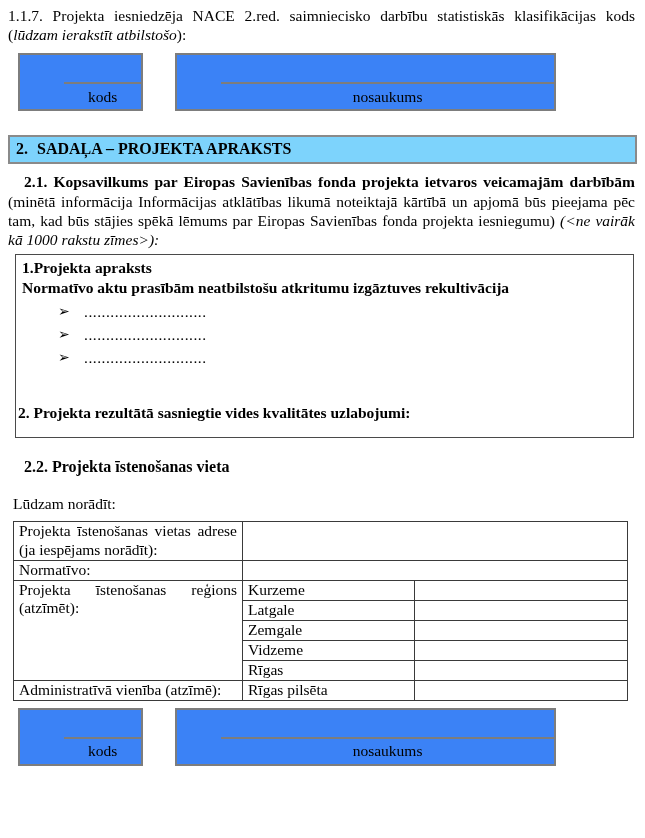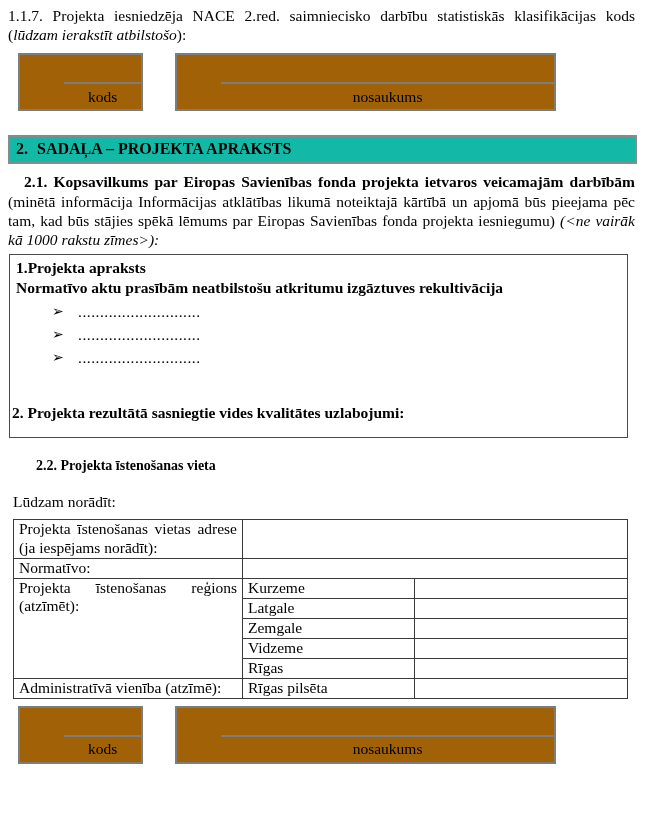--- a/index.html
+++ b/index.html
@@ -10,55 +10,55 @@
   }
   .page { box-sizing:border-box; width:564px; height:838px; padding:6px 8px 0 8px; }
 
   p { margin:0; }
   .justified { text-align:justify; line-height:1.24; width:627px; }
   .ital { font-style:italic; }
   .bold { font-weight:bold;font-family:Liberation Serif, serif; }
 
   
   .nace-row { display:flex; margin-left:10px; margin-top:9px; }
-  .nace-box { border:2px solid #7d7d7d; background:#a16207; box-sizing:content-box;padding-left:44px; }
+  .nace-box { border:2px solid #7d7d7d; background:#3b82f6; box-sizing:content-box;padding-left:44px; }
   .nace-box-code { width:108px; margin-right:32px; }
   .nace-box-name { width:466px; }
   .nace-cell { height:27px; box-sizing:border-box; }
   .nace-cell-label {
     border-top:2px solid #7d7d7d;
     display:flex; align-items:center; justify-content:center;
     text-align:center;
   }
 
   
   .section-bar {
     margin-top:24px; width:629px; box-sizing:border-box;
-    background:#14b8a6; border:2px solid #8a8a8a;
+    background:#7dd3fc; border:2px solid #8a8a8a;
     padding:3px 6px 4px 6px;
     font-weight:bold; font-size:16px;
   }
   .section-bar .num { margin-right:9px; }
 
   .s21 { margin-top:8px; text-indent:16px; }
 
   
   .desc-box {
-    margin-top:5px; margin-left:1px; width:619px; height:184px;
+    margin-top:5px; margin-left:7px; width:619px; height:184px;
     box-sizing:border-box; border:1.5px solid #4a4a4a;
     padding:3px 6px;
   }
   .desc-box .box-line { font-weight:bold; line-height:1.25; }
   .bullet-list { margin-top:4px; }
   .bullet-row { display:flex; align-items:center; margin:2px 0 0 36px; height:21px; }
   .bullet-marker { width:15px; margin-right:11px; font-size:14px; }
   .bullet-dots { letter-spacing:0.5px; }
   .box-footer { font-weight:bold; margin-top:36px; margin-left:-4px; }
 
-  .h22 { margin-top:20px; margin-left:28px; font-weight:bold; font-size:14px; }
+  .h22 { margin-top:20px; margin-left:16px; font-weight:bold; font-size:16px; }
   .intro { margin-top:19px; margin-left:5px; }
 
   
   table.loc { border-collapse:collapse; table-layout:fixed; margin-top:8px; margin-left:5px; width:614px; }
   table.loc td {
     border:1px solid #3a3a3a; padding:0 5px; vertical-align:top;
     line-height:1.2; font-size:15.5px;
   }
   td.jlabel { text-align:justify; }
   .row-tall td { height:37px; }

